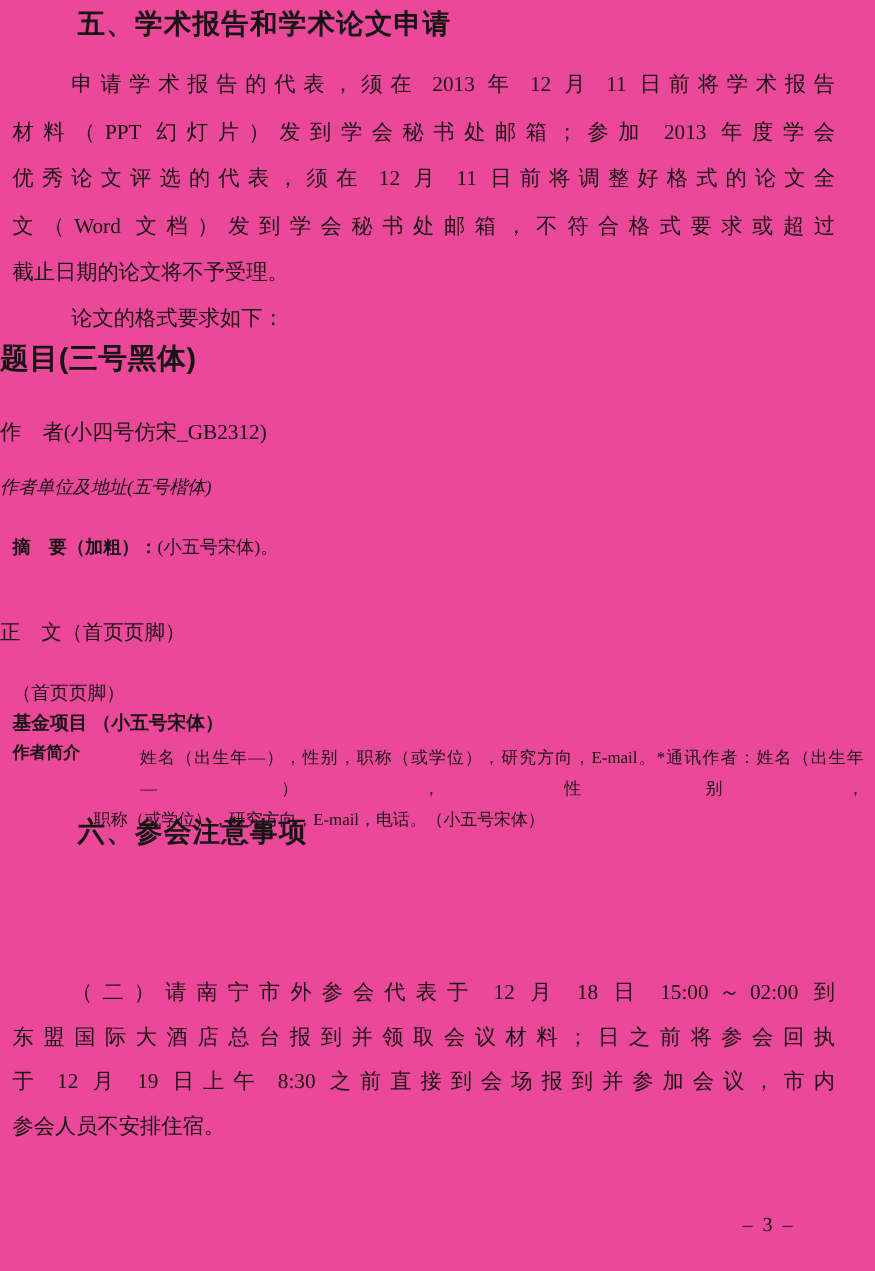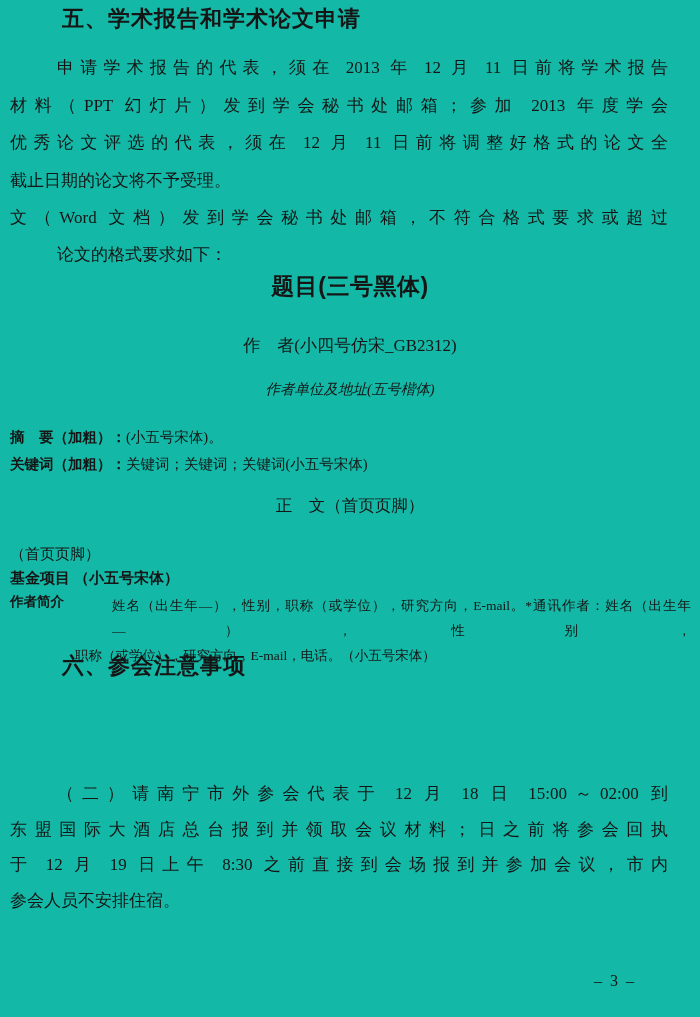--- a/index.html
+++ b/index.html
@@ -1,19 +1,19 @@
 <!DOCTYPE html>
 <html><head>
 <meta charset="utf-8">
 <style>
   html,body { margin:0; padding:0; background:#ffffff; }
   .page {
     position:relative;
     width:700px; height:1017px;
-    background:#14b8a6;
+    background:#ec4899;
     color:#151515;
     font-family:"Liberation Serif","DejaVu Serif",serif;
     overflow:hidden;
   }
   .abs { position:absolute; }
   
   .heading {
     left:62px;
     font-family:"Liberation Sans","DejaVu Sans",sans-serif;
     font-weight:bold;
@@ -27,21 +27,21 @@
     text-align:justify;
     text-align-last:justify;
   }
   .para .line.first { text-indent:47px; }
   .para .line.last { text-align-last:left; }
   .p1 { top:49px;  line-height:37.5px; }
   .p2 { top:236px; line-height:37.5px; }
   .p3 { top:695px; line-height:37.5px; }
   .p4 { top:776px; line-height:35.5px; }
   
-  .center-line { left:0; width:700px; text-align:center; white-space:nowrap; }
+  .center-line { left:0; width:700px; text-align:left; white-space:nowrap; }
   .spec-title {
     top:271px;
     font-family:"Liberation Sans","DejaVu Sans",sans-serif;
     font-weight:bold; font-size:23px; letter-spacing:0.5px;
   }
   .spec-author { top:334px; font-size:17px; }
   .spec-affil  { top:380px; font-size:14.5px; font-style:italic; }
   .spec-bodyph { top:495px; font-size:16.5px; }
   
   .small-line { left:10px; width:682px; font-size:14.5px; white-space:nowrap; }
@@ -73,41 +73,38 @@
 <body>
 
 <div class="page">
 
   <div class="abs heading h5">五、学术报告和学术论文申请</div>
 
   <div class="abs para p1">
     <div class="line first">申请学术报告的代表，须在 2013 年 12 月 11 日前将学术报告</div>
     <div class="line">材料（PPT 幻灯片）发到学会秘书处邮箱；参加 2013 年度学会</div>
     <div class="line">优秀论文评选的代表，须在 12 月 11 日前将调整好格式的论文全</div>
+    <div class="line">文（Word 文档）发到学会秘书处邮箱，不符合格式要求或超过</div>
     <div class="line last">截止日期的论文将不予受理。</div>
-    <div class="line">文（Word 文档）发到学会秘书处邮箱，不符合格式要求或超过</div>
   </div>
 
   <div class="abs para p2">
     <div class="line first last">论文的格式要求如下：</div>
   </div>
 
   <div class="abs center-line spec-title">题目(三号黑体)</div>
 
   <div class="abs center-line spec-author">作　者(小四号仿宋_GB2312)</div>
 
   <div class="abs center-line spec-affil">作者单位及地址(五号楷体)</div>
 
   <div class="abs small-line sl-abstract">
     <span class="bold">摘　要（加粗）：</span><span>(小五号宋体)。</span>
   </div>
 
-  <div class="abs small-line sl-keywords">
-    <span class="bold">关键词（加粗）：</span><span>关键词；关键词；关键词(小五号宋体)</span>
-  </div>
 
   <div class="abs center-line spec-bodyph">正　文（首页页脚）</div>
 
   <div class="abs fn-line fn-footer">（首页页脚）</div>
 
   <div class="abs fn-line fn-fund">
     <span class="fn-label">基金项目</span><span class="bold">（小五号宋体）</span>
   </div>
 
   <div class="abs fn-bio-label">作者简介</div>

